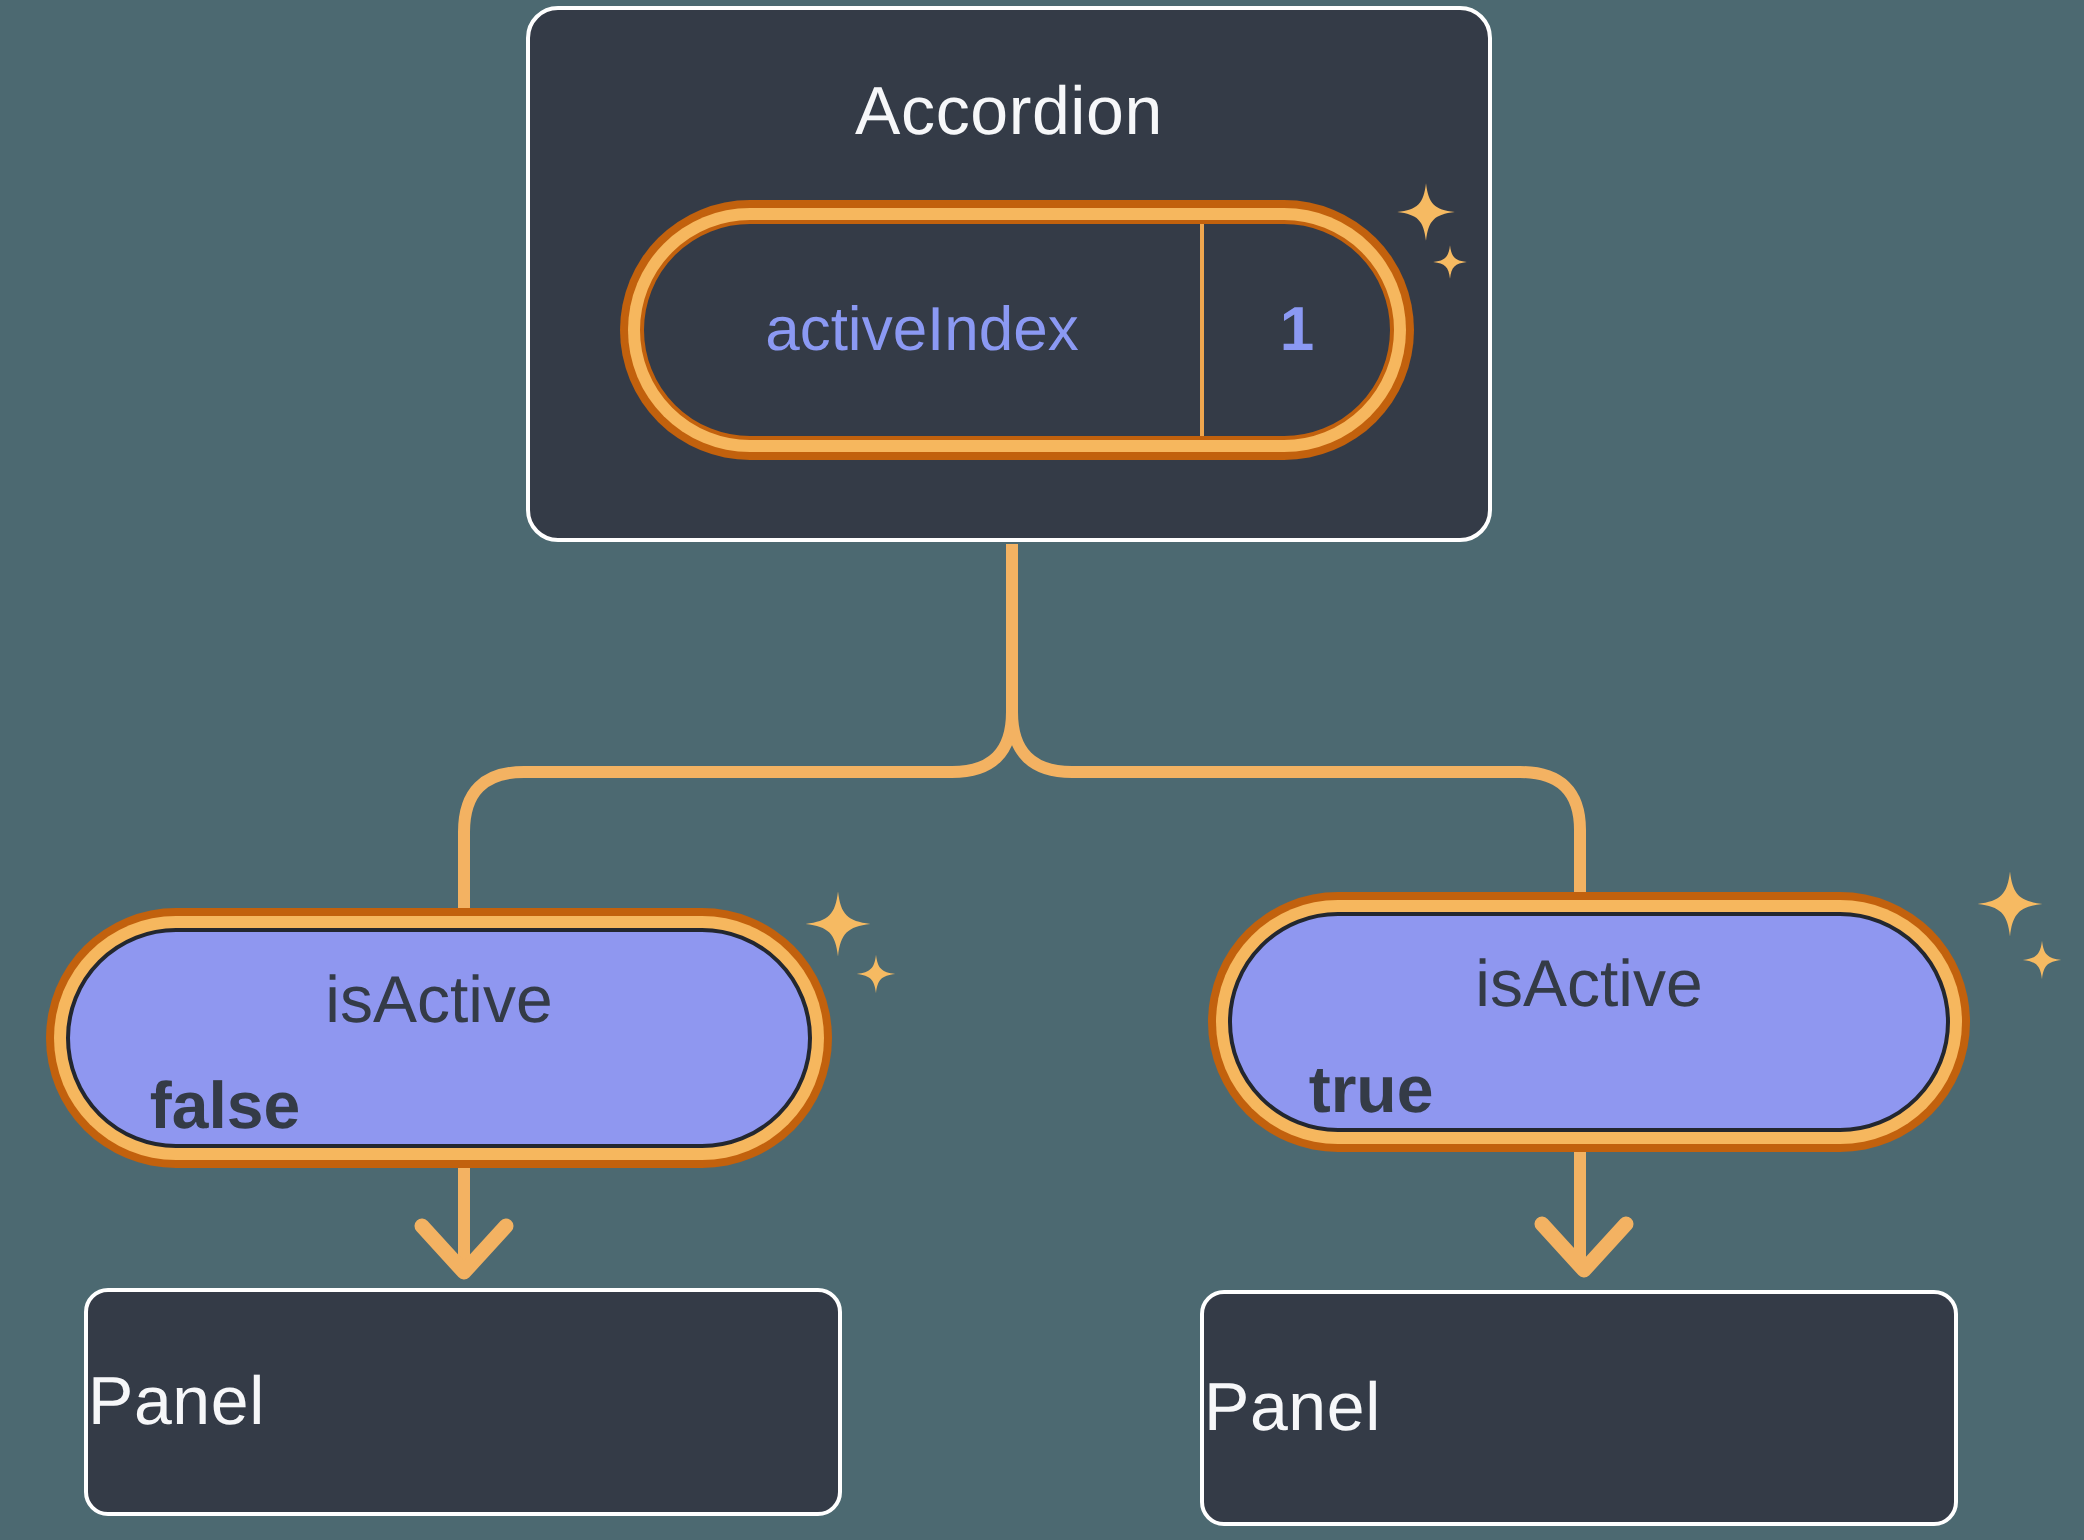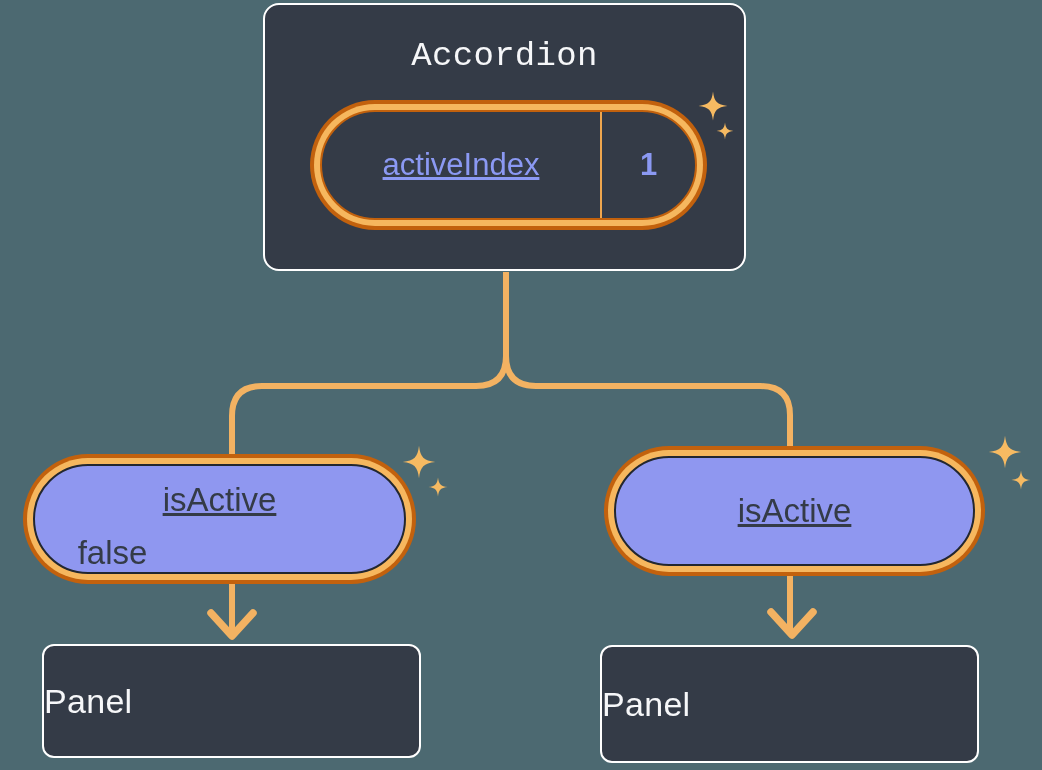--- a/index.html
+++ b/index.html
@@ -39,46 +39,46 @@
     border:2.5px solid var(--card-border);
     z-index:1;
     display:flex;align-items:center;
   }
   .card-title{
     color:var(--card-text);
     font-size:34px;font-weight:500;letter-spacing:.3px;
     text-align:center;
   }
   #root-box{left:263px;top:3px;width:483px;height:268px;border-radius:16px;justify-content:flex-start;}
-  #root-box .card-title{position:absolute;top:32px;left:0;width:100%;font-family:Liberation Mono, monospace;}
+  #root-box .card-title{position:absolute;top:32px;left:0;width:100%;}
   #panel-left{left:42px;top:644px;width:379px;height:114px;border-radius:12px;}
   #panel-right{left:600px;top:645px;width:379px;height:118px;border-radius:12px;}
 
   
   .pill{position:absolute;z-index:2;border-radius:999px;background:var(--highlight-outer);padding:4px;}
   .pill-band{width:100%;height:100%;border-radius:999px;background:var(--highlight-band);padding:6px;}
   .pill-body{
     width:100%;height:100%;border-radius:999px;
     display:flex;align-items:stretch;overflow:hidden;
     border:2px solid;
   }
   .pill-seg{display:flex;align-items:center;justify-content:center;white-space:nowrap;}
-  .pill-label{flex:1;text-decoration:underline;}
+  .pill-label{flex:1;}
   .pill-divider{width:2px;align-self:stretch;}
 
   #state-pill{left:310px;top:100px;width:397px;height:130px;}
   #state-pill .pill-body{background:var(--card-bg);border-color:var(--highlight-outer);}
   #state-pill .pill-seg{color:var(--state-text);font-size:31px;}
   #state-pill .pill-divider{background:var(--state-divider);}
   #state-pill .pill-value{width:93px;font-weight:bold;}
 
   .prop-pill .pill-body{background:var(--prop-bg);border-color:var(--prop-border);flex-direction:column;}
   .prop-pill .pill-seg{color:var(--prop-text);font-size:33px;}
   .prop-pill .pill-divider{background:var(--prop-border);}
-  .prop-pill .pill-value{font-weight:normal;}
+  .prop-pill .pill-value{font-weight:bold;}
 
   #prop-pill-left{left:23px;top:454px;width:393px;height:130px;}
   #prop-pill-left .pill-value{width:155px;}
   #prop-pill-right{left:604px;top:446px;width:381px;height:130px;}
   #prop-pill-right .pill-value{width:139px;}
 </style>
 </head>
 <body>
 
 <div class="stage">
@@ -112,20 +112,21 @@
         <div class="pill-seg pill-value">false</div>
       </div>
     </div>
   </div>
 
   <div class="pill prop-pill" id="prop-pill-right">
     <div class="pill-band">
       <div class="pill-body">
         <div class="pill-seg pill-label">isActive</div>
         <div class="pill-divider"></div>
+        <div class="pill-seg pill-value">true</div>
       </div>
     </div>
   </div>
 
   <div class="card" id="panel-left">
     <div class="card-title">Panel</div>
   </div>
   <div class="card" id="panel-right">
     <div class="card-title">Panel</div>
   </div>

